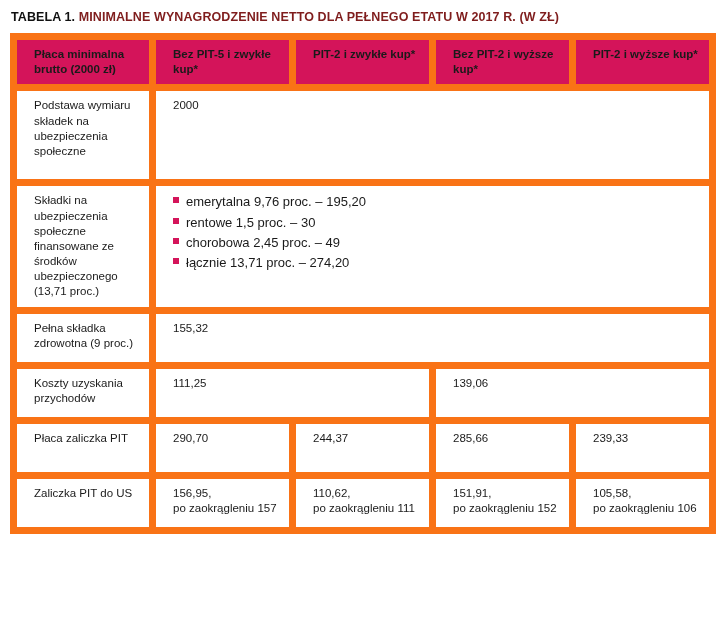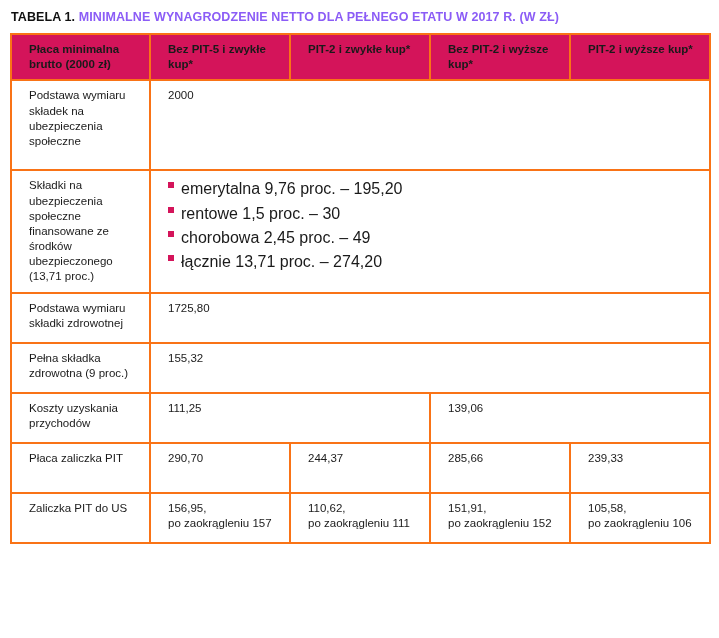--- a/index.html
+++ b/index.html
@@ -25,29 +25,29 @@
     font-size: 12.5px;
     font-weight: bold;
     letter-spacing: 0.1px;
     margin: 2px 0 9px 1px;
     white-space: nowrap;
   }
   .caption .cap-label {
     color: #111111;
   }
   .caption .cap-title {
-    color: #8b5cf6;
+    color: #7f1d1d;
   }
   table.tbl {
     border-collapse: collapse;
     width: 699px;
     table-layout: fixed;
   }
   table.tbl td, table.tbl th {
-    border: 2px solid #f97316;
+    border: 7px solid #f97316;
     vertical-align: top;
     padding: 7px 7px 7px 17px;
     font-size: 11.5px;
     line-height: 1.32;
     color: #1a1a1a;
   }
   thead th {
     background: #d4145a;
     color: #ffffff;
     font-weight: bold;
@@ -71,21 +71,21 @@
   }
   ul.bullets {
     list-style: none;
     margin: 0;
     padding: 0;
   }
   ul.bullets li {
     position: relative;
     padding-left: 13px;
     margin: 0 0 3px 0;
-    font-size: 16px;
+    font-size: 13px;
     line-height: 1.33;
   }
   ul.bullets li:last-child {
     margin-bottom: 5px;
   }
   ul.bullets li::before {
     content: "";
     position: absolute;
     left: 0;
     top: 4px;
@@ -136,24 +136,20 @@
         <td colspan="4">
           <ul class="bullets">
             <li>emerytalna 9,76 proc. – 195,20</li>
             <li>rentowe 1,5 proc. – 30</li>
             <li>chorobowa 2,45 proc. – 49</li>
             <li>łącznie 13,71 proc. – 274,20</li>
           </ul>
         </td>
       </tr>
 
-      <tr class="r-std">
-        <td class="label-cell">Podstawa wymiaru składki zdrowotnej</td>
-        <td class="num" colspan="4">1725,80</td>
-      </tr>
 
       <tr class="r-std">
         <td class="label-cell">Pełna składka zdrowotna (9 proc.)</td>
         <td class="num" colspan="4">155,32</td>
       </tr>
 
 
       <tr class="r-std">
         <td class="label-cell">Koszty uzyskania przychodów</td>
         <td class="num" colspan="2">111,25</td>

